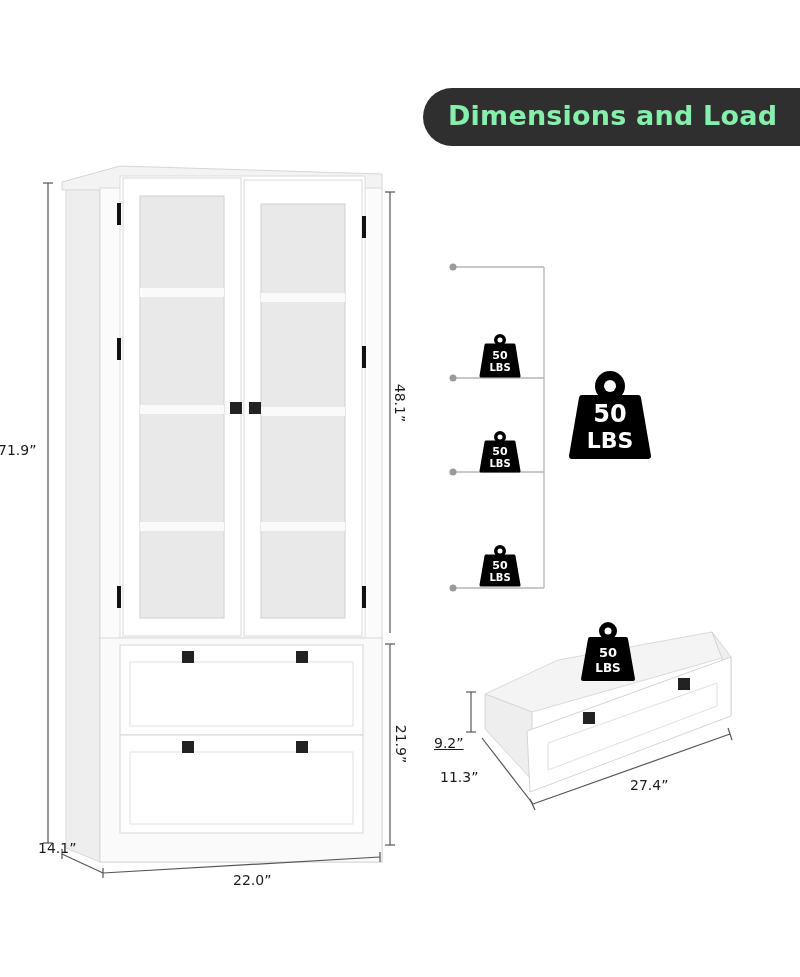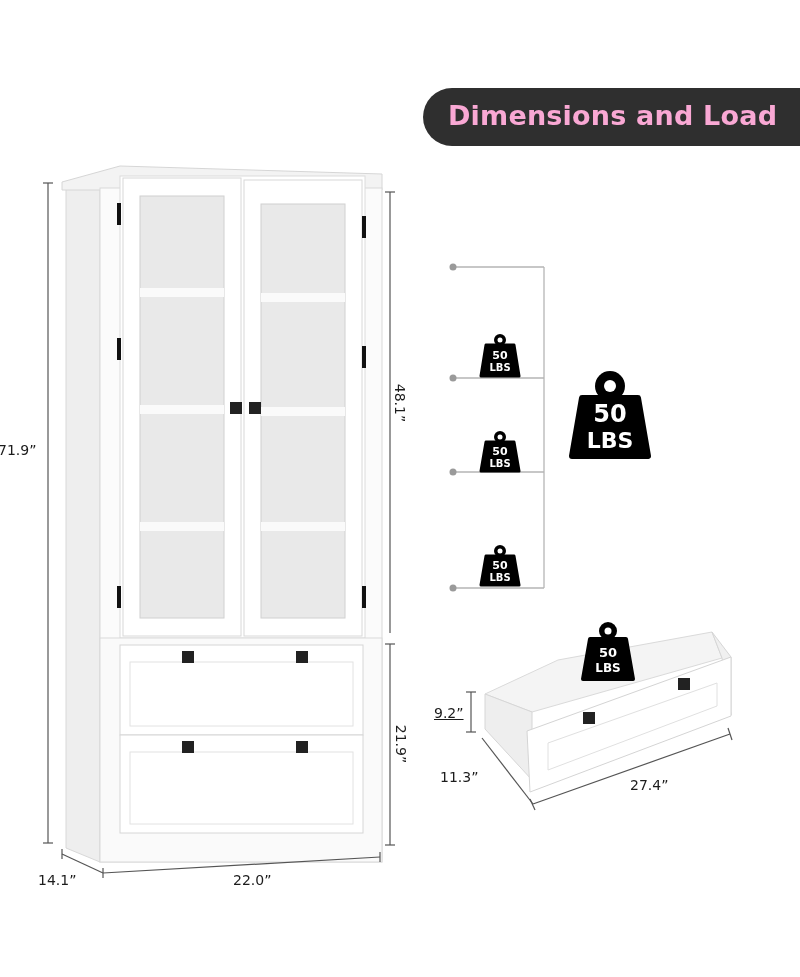--- a/index.html
+++ b/index.html
@@ -1,19 +1,19 @@
 <!DOCTYPE html>
 <html><head>
 <meta charset="utf-8">
 <style>
   html, body { margin:0; padding:0; background:#ffffff; }
   body { width:800px; height:977px; position:relative; overflow:hidden; font-family:"DejaVu Sans", sans-serif; }
   .abs { position:absolute; }
   .banner { left:423px; top:88px; width:400px; height:58px; background:#2f2f2f; border-radius:29px 0 0 29px; }
-  .banner span { position:absolute; left:25px; top:12px; color:#f9a8d4; font-weight:bold; font-size:27px; letter-spacing:0.2px; white-space:nowrap; }
+  .banner span { position:absolute; left:25px; top:12px; color:#86efac; font-weight:bold; font-size:27px; letter-spacing:0.2px; white-space:nowrap; }
   .dim { position:absolute; color:#1c1c1c; font-size:14px; white-space:nowrap; }
   .dimv { position:absolute; color:#1c1c1c; font-size:14px; white-space:nowrap; transform:rotate(90deg); transform-origin:center; }
   svg { position:absolute; left:0; top:0; }
   .wt-text { font-family:"DejaVu Sans", sans-serif; font-weight:bold; fill:#fff; text-anchor:middle; }
 </style>
 </head>
 <body>
 
 <div class="abs banner">
   <span>Dimensions and Load</span>
@@ -164,18 +164,18 @@
     <line x1="482" y1="738" x2="533" y2="804"></line>
     <line x1="533" y1="804" x2="730" y2="734"></line>
     <line x1="530" y1="799" x2="535" y2="810"></line>
     <line x1="728" y1="728" x2="732" y2="740"></line>
   </g>
 </svg>
 
 <div class="dim" style="left:-2px; top:442px;">71.9”</div>
 <div class="dimv" style="left:381px; top:395px;">48.1”</div>
 <div class="dimv" style="left:382px; top:736px;">21.9”</div>
-<div class="dim" style="left:38px; top:872px;">14.1”</div>
+<div class="dim" style="left:38px; top:840px;">14.1”</div>
 <div class="dim" style="left:233px; top:872px;">22.0”</div>
 
-<div class="dim" style="left:434px; top:705px;text-decoration:underline;">9.2”</div>
+<div class="dim" style="left:434px; top:735px;text-decoration:underline;">9.2”</div>
 <div class="dim" style="left:440px; top:769px;">11.3”</div>
 <div class="dim" style="left:630px; top:777px;">27.4”</div>
 
 </body></html>

